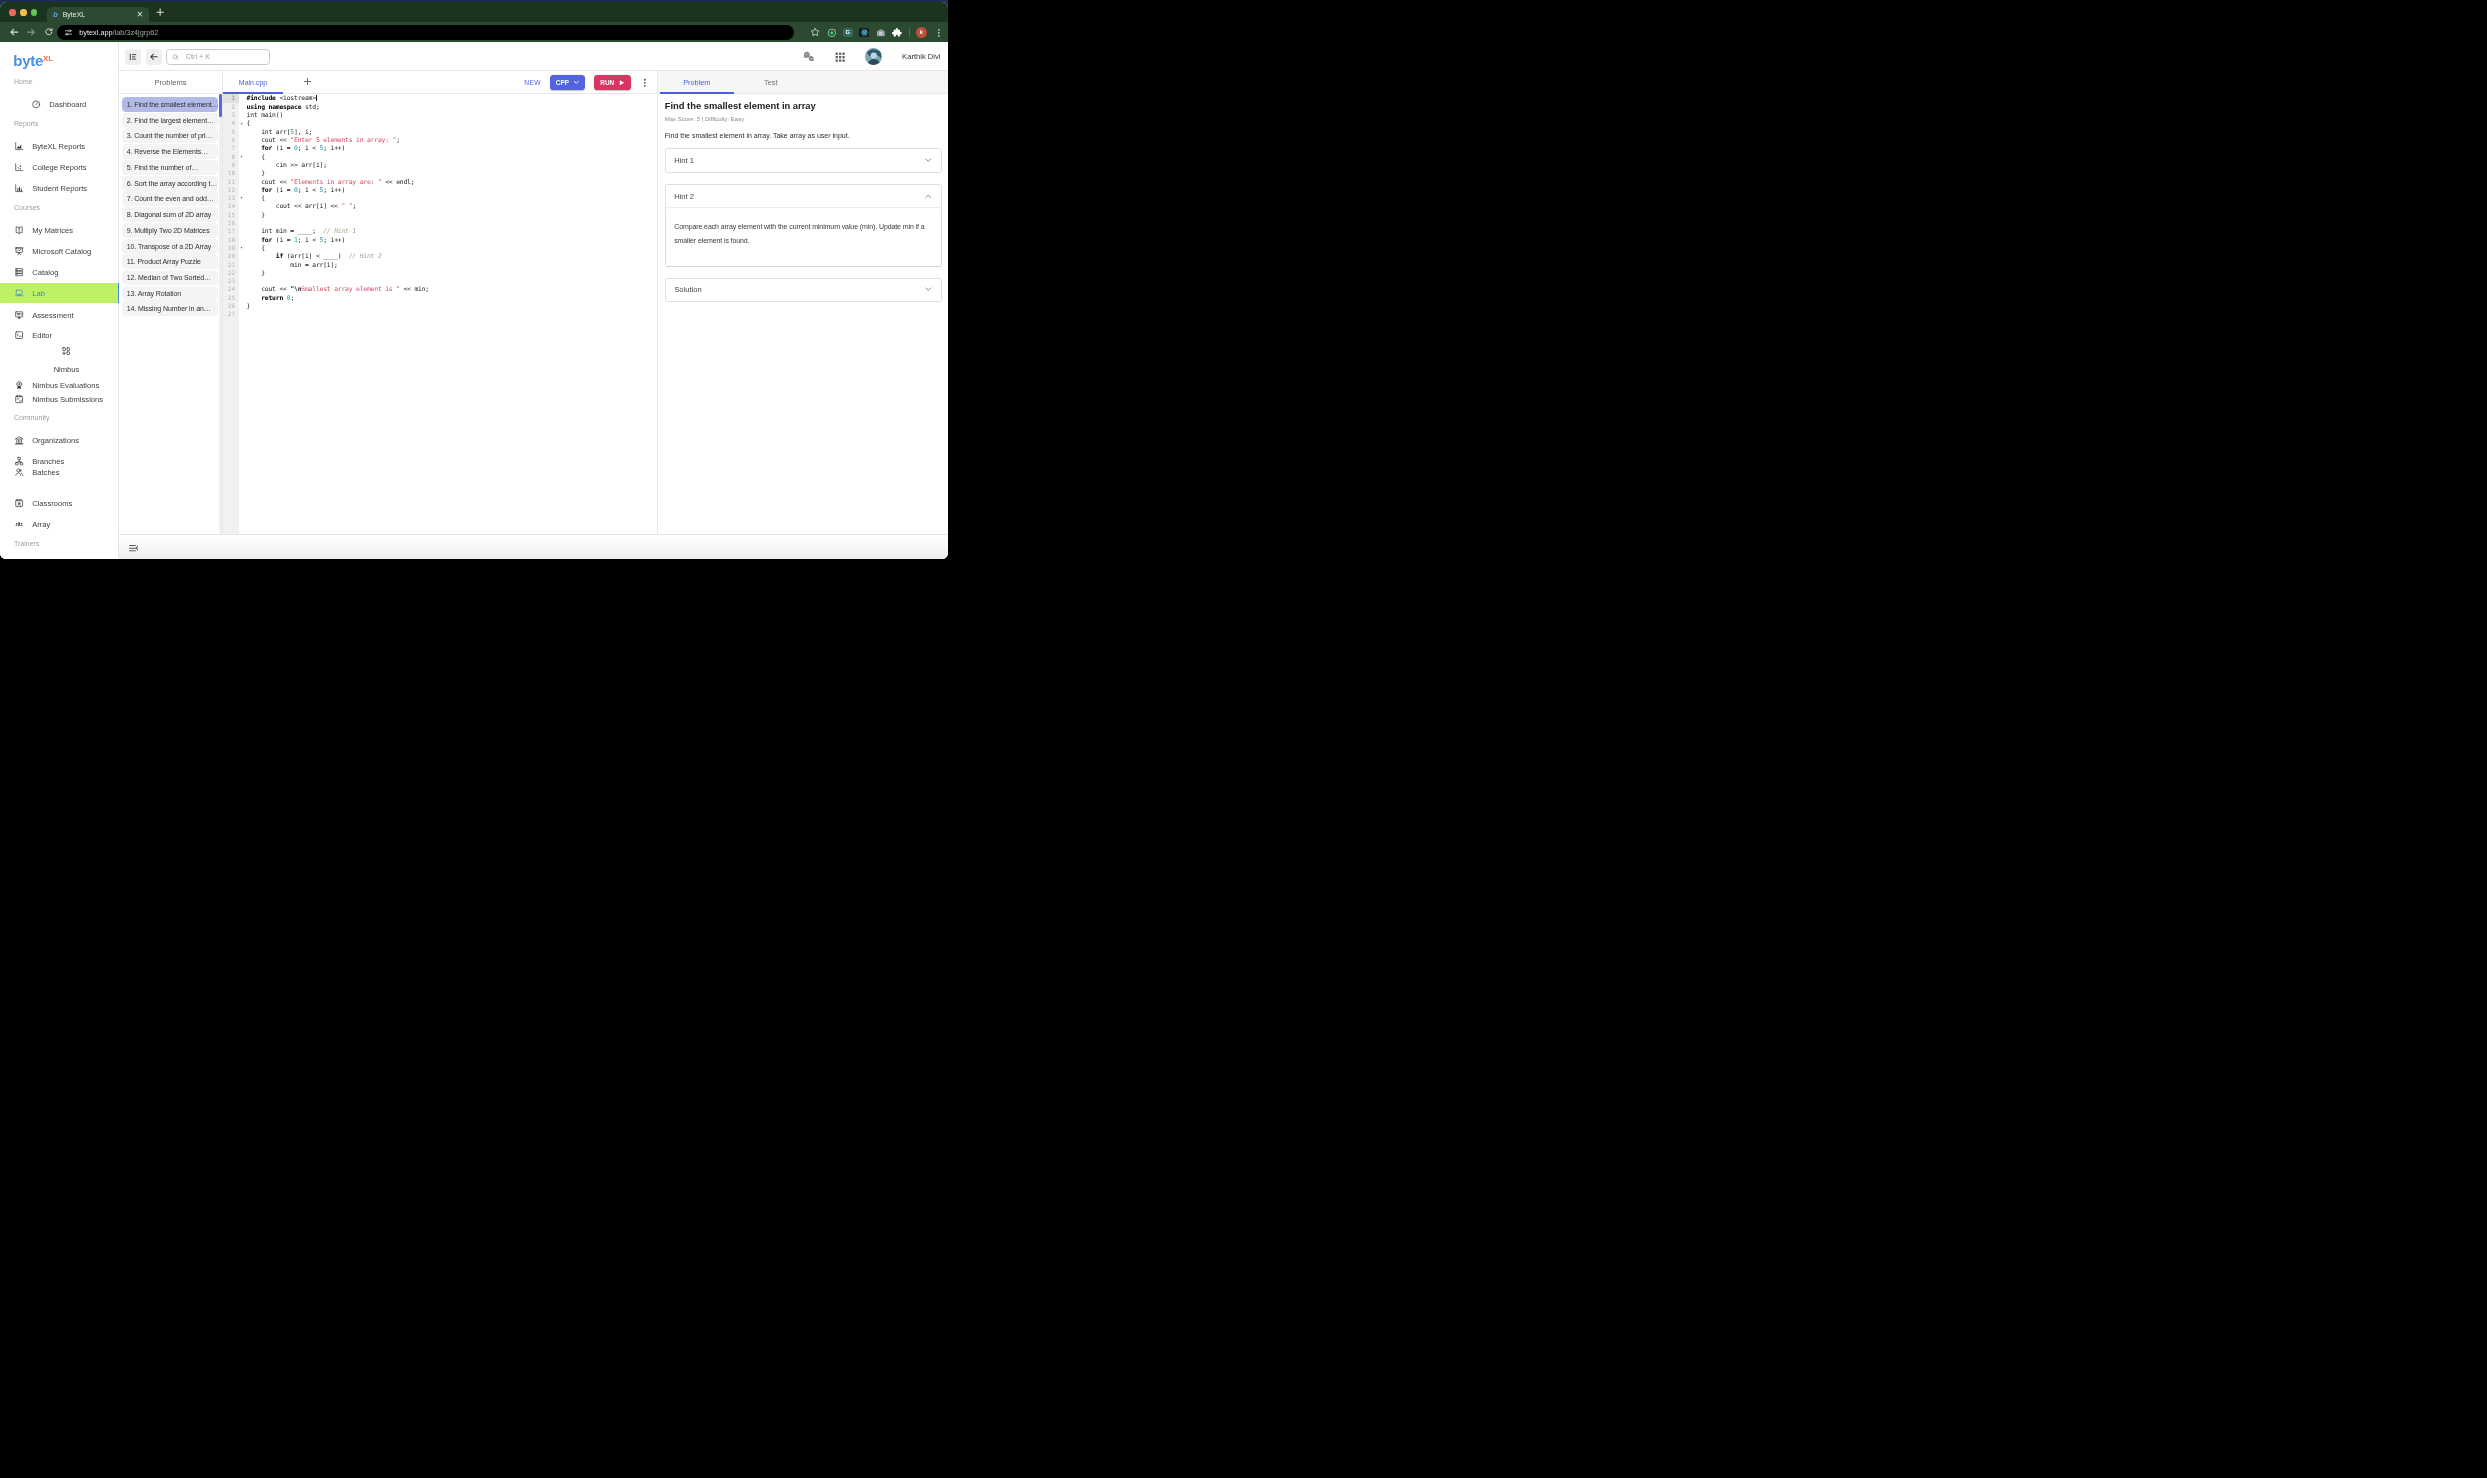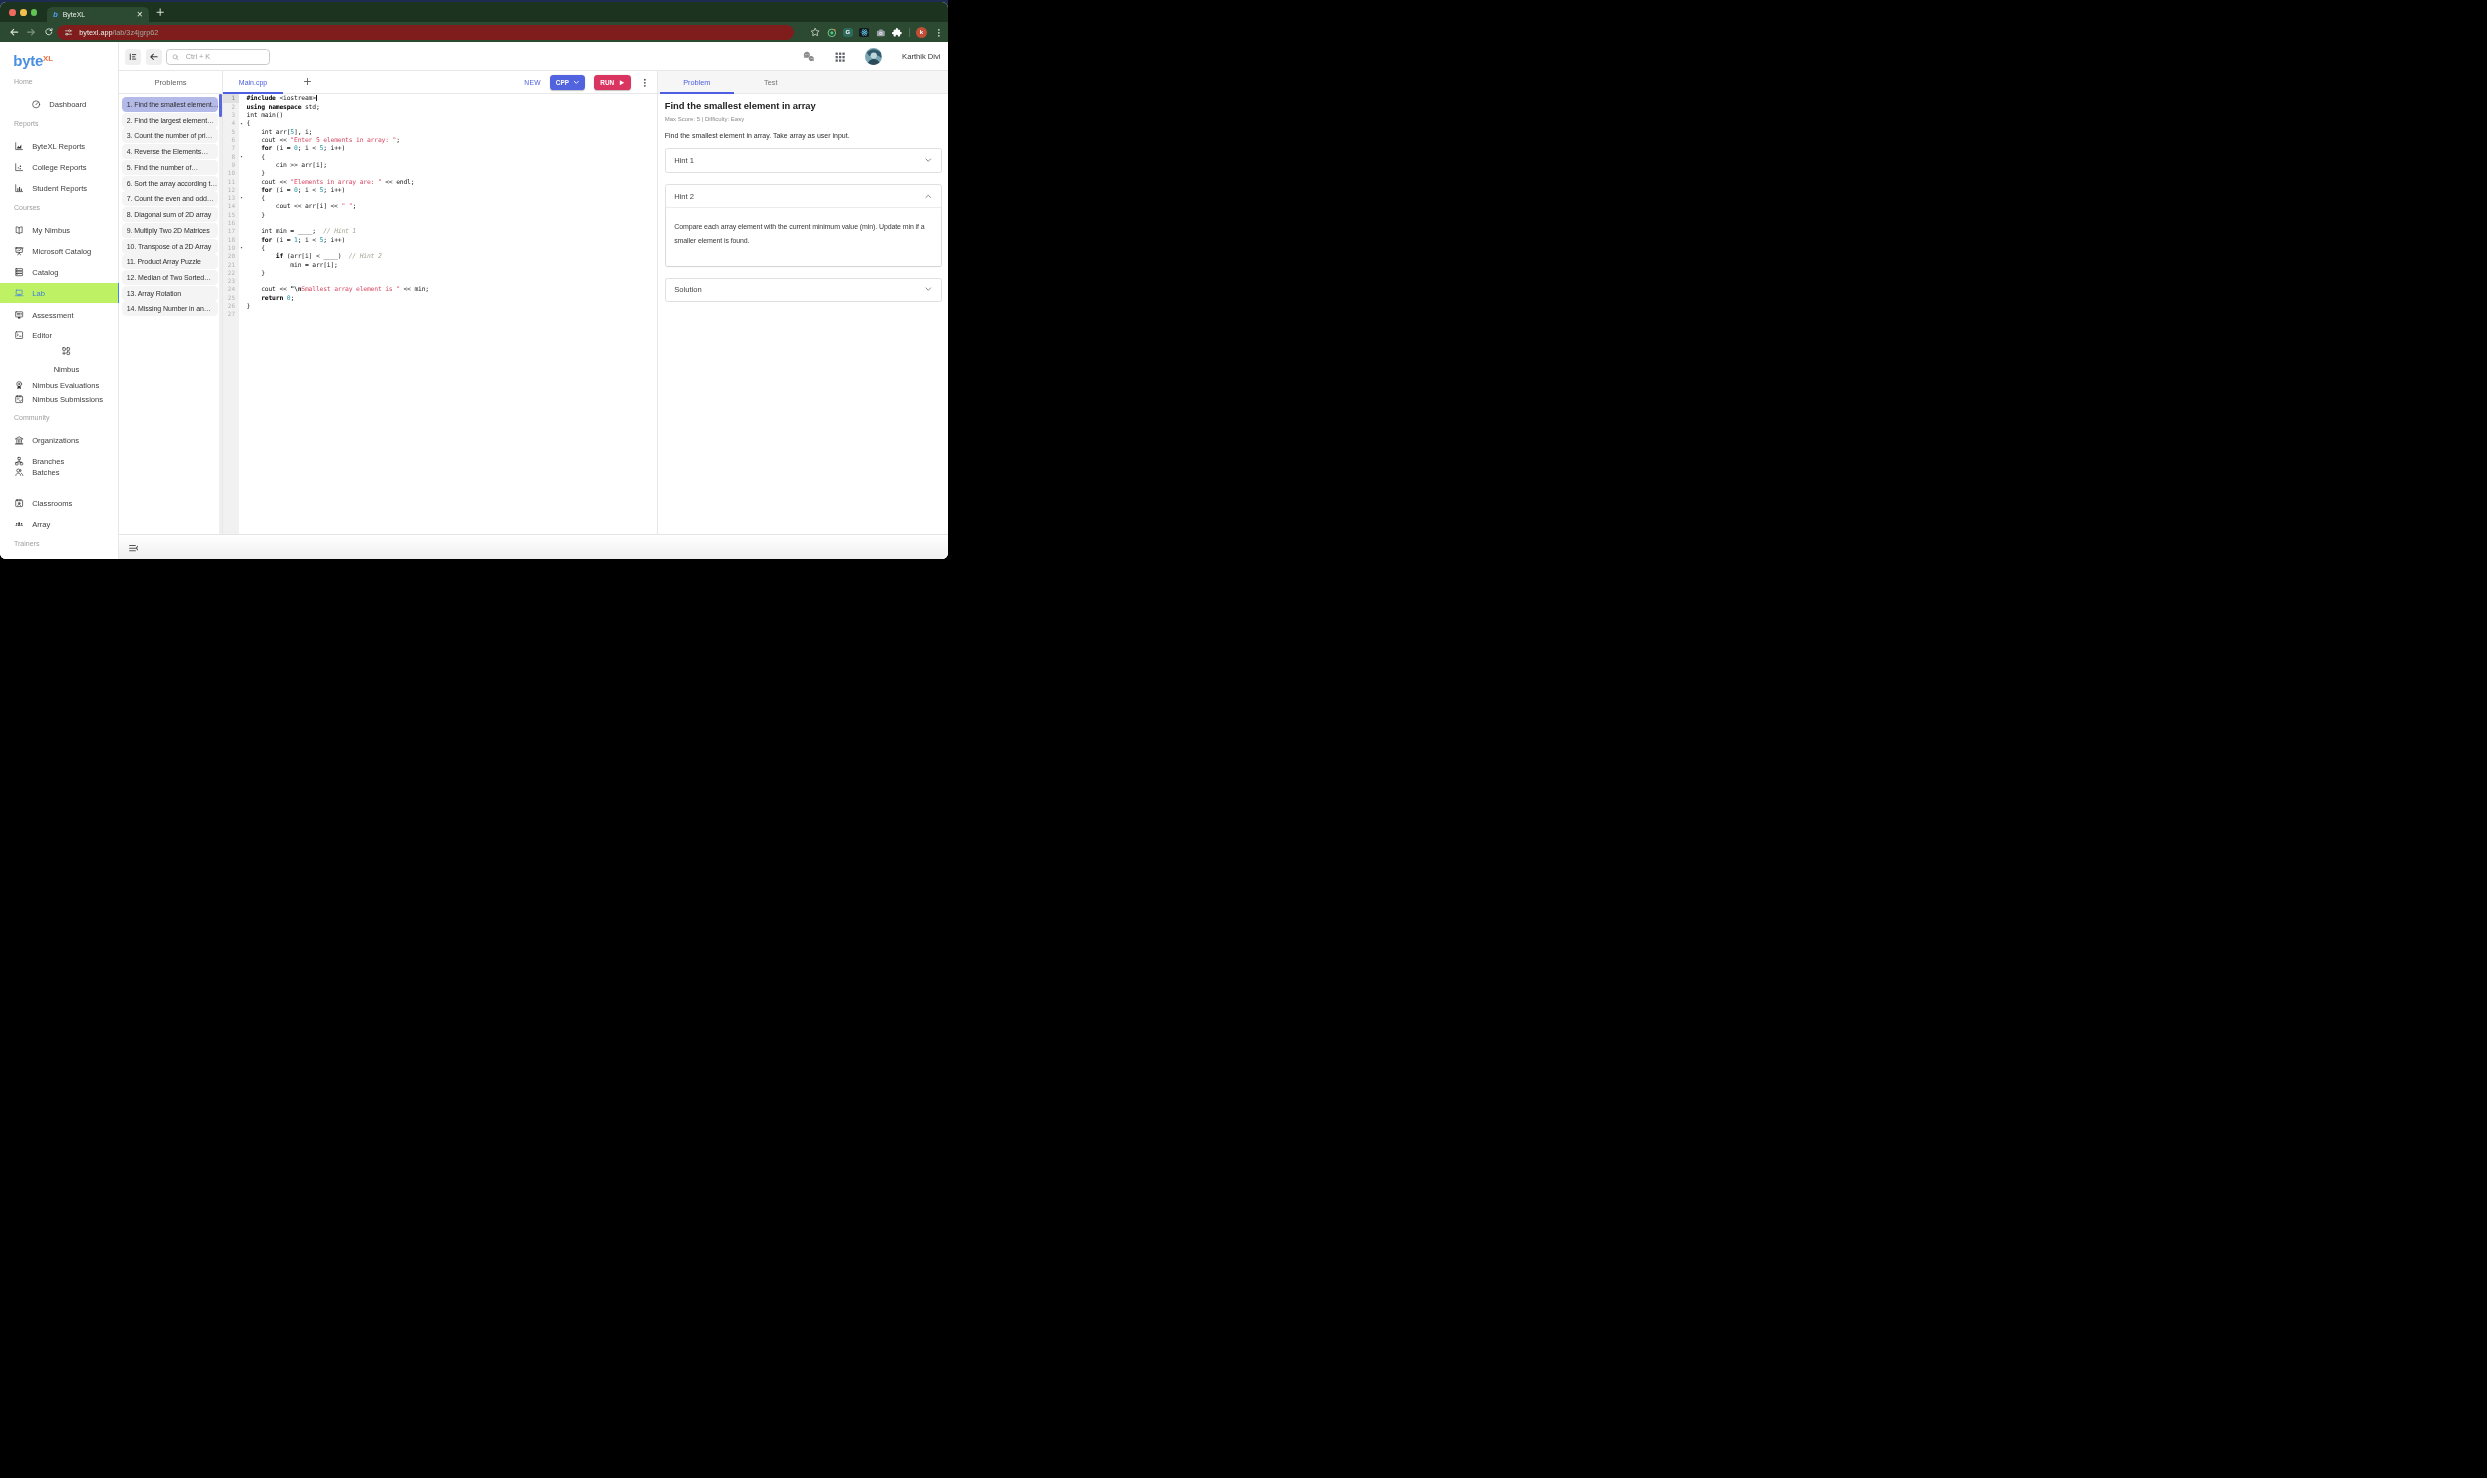--- a/index.html
+++ b/index.html
@@ -10,21 +10,21 @@
   .tabbar{position:relative;height:20px;background:#1c3320;}
   .traffic{position:absolute;left:9px;top:6.7px;display:flex;gap:4.2px;}
   .tl{width:6.7px;height:6.7px;border-radius:50%;}
   .tab{position:absolute;left:47px;top:4.8px;width:102px;height:15px;background:#2c4a31;border-radius:5.4px 5.4px 0 0;display:flex;align-items:center;padding:0 6px;box-sizing:border-box;}
   .tab .fav{color:#4f9cf0;font-weight:bold;font-size:7.9px;font-style:italic;}
   .tab .t-title{color:#e9eee9;font-size:7px;margin-left:4.8px;flex:1;}
   .tab .t-close{color:#dbe3db;font-size:7.9px;line-height:1;}
   .newtab{position:absolute;left:155px;top:4.2px;color:#dbe3db;}
   .toolbar{position:relative;height:20px;background:#2c4a31;}
   .navic{position:absolute;top:4.8px;color:#d9e2d9;}
-  .urlpill{position:absolute;left:57px;top:2.4px;width:737px;height:15px;border-radius:7.9px;background:#7f1d1d;display:flex;align-items:center;font-size:7.3px;}
+  .urlpill{position:absolute;left:57px;top:2.4px;width:737px;height:15px;border-radius:7.9px;background:#000000;display:flex;align-items:center;font-size:7.3px;}
   .urlpill .tune{margin:0 6px 0 7.3px;color:#cfd8cf;display:flex;}
   .url-host{color:#e8efe8;}
   .url-path{color:#9cab9c;}
   .tb-right{position:absolute;right:4.8px;top:0;height:20px;display:flex;align-items:center;gap:6.7px;}
   .ext{width:9.7px;height:9.7px;display:flex;align-items:center;justify-content:center;}
   .ext-g{border-radius:3px;background:#2f6b5c;color:#fff;font-size:6px;font-weight:bold;}
   .ext-react{border-radius:1.8px;background:#16181d;}
   .tb-sep{width:0.6px;height:8.5px;background:#586b58;}
   .prof-k{width:11px;height:11px;border-radius:50%;background:#c14e36;color:#fff;font-size:6px;font-weight:bold;display:flex;align-items:center;justify-content:center;}
   
@@ -250,21 +250,21 @@
             <span>Student Reports</span>
           </div>
           <div class="s-row s-label" style="top: 162px;">Courses</div>
           <div class="s-row s-item" style="top: 178px;">
             <span class="icon">
               <svg width="10.3" height="10.3" viewBox="0 0 24 24" fill="none" stroke="currentColor" stroke-width="1.6" stroke-linecap="round" stroke-linejoin="round">
                 <path d="M12 6.5C10.5 5 8.5 4.3 5 4.3v13.4c3.5 0 5.5.7 7 2.2 1.5-1.5 3.5-2.2 7-2.2V4.3c-3.5 0-5.5.7-7 2.2z"></path>
                 <path d="M12 6.5v13.4"></path>
               </svg>
             </span>
-            <span>My Nimbus</span>
+            <span>My Matrices</span>
           </div>
           <div class="s-row s-item" style="top: 199px;">
             <span class="icon">
               <svg width="10.3" height="10.3" viewBox="0 0 24 24" fill="none" stroke="currentColor" stroke-width="1.6" stroke-linecap="round" stroke-linejoin="round">
                 <path d="M2.8 4.5h18.4"></path>
                 <rect x="4.5" y="4.5" width="15" height="10.5" rx="1"></rect>
                 <path d="M8 12l2.8-3 2 2 3.2-3.6"></path>
                 <path d="M12 15v2.2M12 17.2l-3.3 3.3M12 17.2l3.3 3.3"></path>
               </svg>
             </span>

